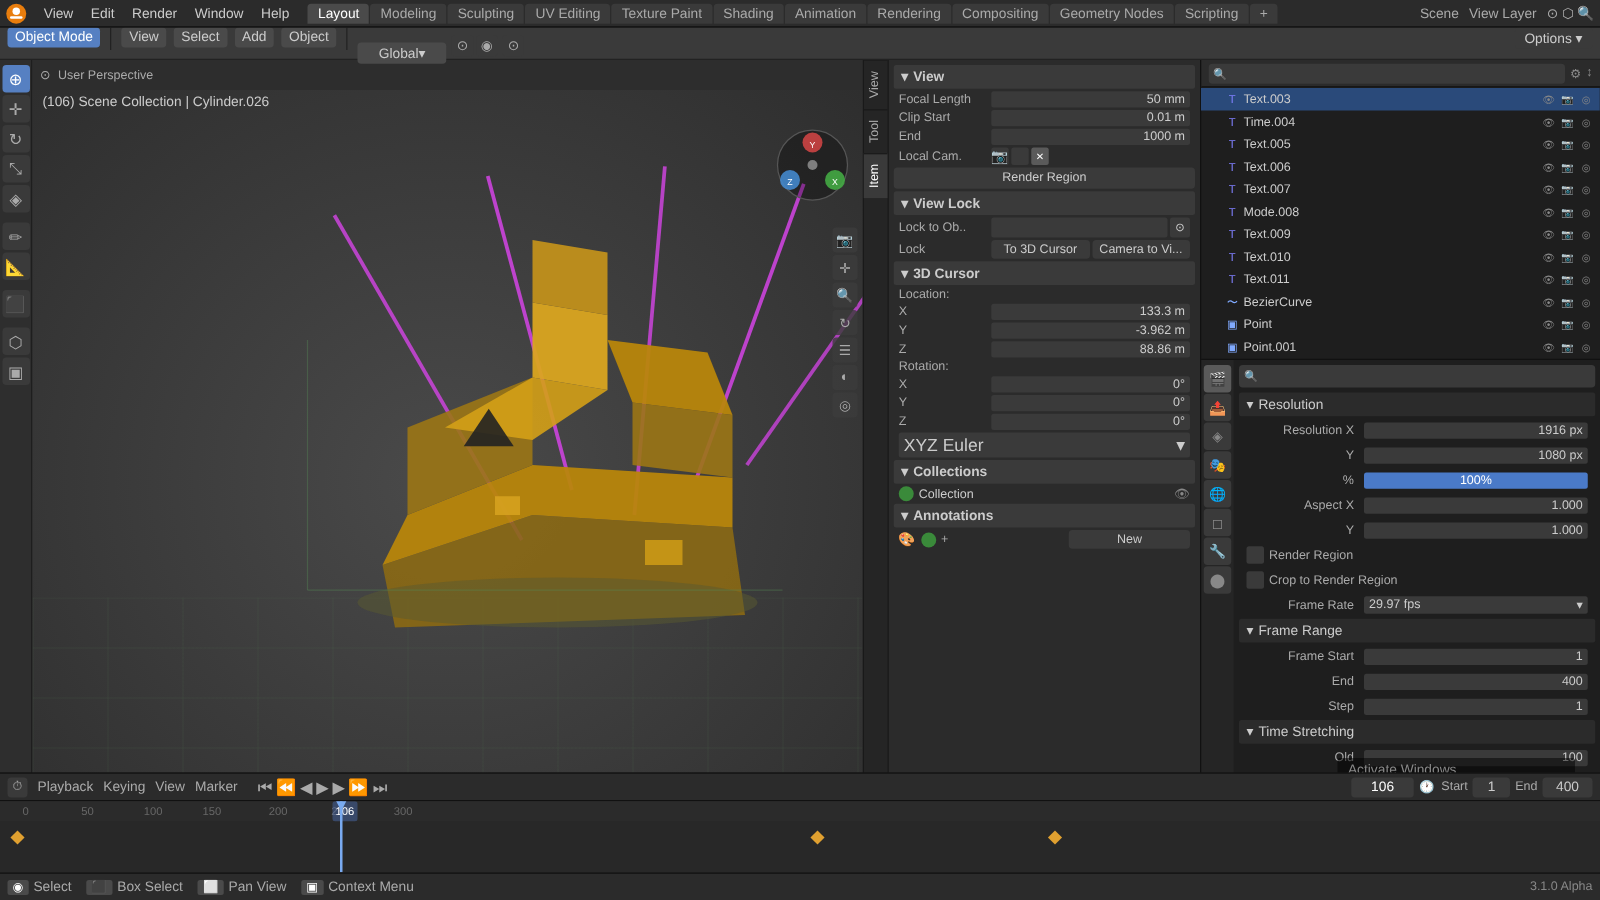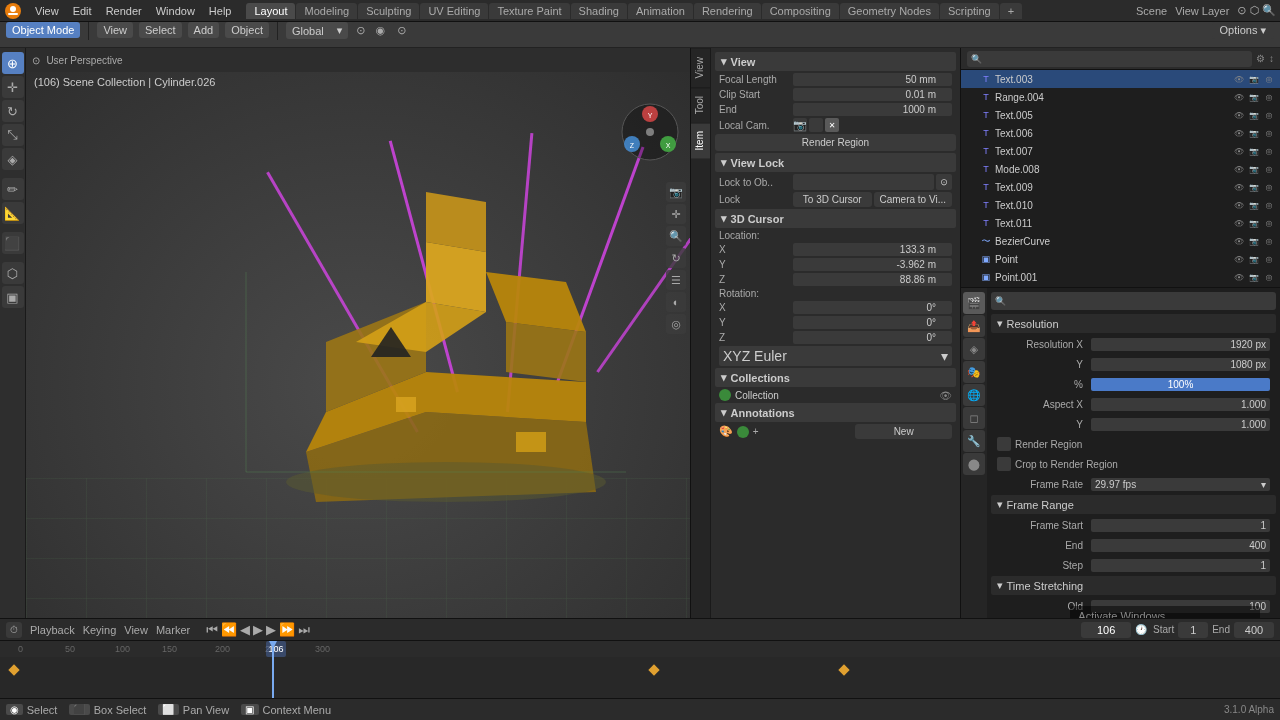--- a/index.html
+++ b/index.html
@@ -196,21 +196,21 @@
     .field-label {
       width: 70px;
       color: #aaa;
       font-size: 10px;
       flex-shrink: 0;
     }
     .field-value {
       flex: 1;
       background: #3a3a3a;
       border-radius: 2px;
-      padding: 1px 16px;
+      padding: 1px 4px;
       color: #ccc;
       font-size: 10px;
       text-align: right;
     }
     .full-btn {
       width: 100%;
       background: #3a3a3a;
       border-radius: 3px;
       padding: 3px 6px;
       color: #ccc;
@@ -494,21 +494,21 @@
 <div class="header-toolbar">
   <div class="toolbar-btn active">Object Mode</div>
   <div class="toolbar-separator"></div>
   <div class="toolbar-btn">View</div>
   <div class="toolbar-btn">Select</div>
   <div class="toolbar-btn">Add</div>
   <div class="toolbar-btn">Object</div>
   <div class="toolbar-separator"></div>
   <div style="display:flex;gap:4px;align-items:center;">
 
-    <div style="background:#4a4a4a;border-radius:3px;padding:2px 6px;color:#ccc;cursor:pointer;display:flex;align-items:center;gap:13px;">
+    <div style="background:#4a4a4a;border-radius:3px;padding:2px 17px;color:#ccc;cursor:pointer;display:flex;align-items:center;gap:0;margin-top:12px;">
       <span>Global</span>
       <span>▾</span>
     </div>
     <div style="display:flex;gap:2px;">
       <div style="background:#3a3a3a;border-radius:3px;padding:2px 4px;color:#aaa;cursor:pointer;">⊙</div>
       <div style="background:#3a3a3a;border-radius:3px;padding:2px 4px;color:#aaa;cursor:pointer;">◉</div>
     </div>
     <div style="background:#3a3a3a;border-radius:3px;padding:2px 4px;color:#aaa;cursor:pointer;">⊙</div>
   </div>
   <div style="margin-left:auto;display:flex;align-items:center;gap:6px;">
@@ -748,21 +748,21 @@
           <div class="outliner-name">Text.003</div>
           <div class="outliner-actions">
             <div class="outliner-action-btn">👁</div>
             <div class="outliner-action-btn" style="color:#4a9a4a;">📷</div>
             <div class="outliner-action-btn">◎</div>
           </div>
         </div>
         <div class="outliner-item">
           <div class="outliner-indent"></div>
           <div class="outliner-icon" style="color:#8080ff;">T</div>
-          <div class="outliner-name">Range.004</div>
+          <div class="outliner-name">Time.004</div>
           <div class="outliner-actions">
             <div class="outliner-action-btn">👁</div>
             <div class="outliner-action-btn" style="color:#4a9a4a;">📷</div>
             <div class="outliner-action-btn">◎</div>
           </div>
         </div>
         <div class="outliner-item">
           <div class="outliner-indent"></div>
           <div class="outliner-icon" style="color:#8080ff;">T</div>
           <div class="outliner-name">Text.005</div>
@@ -886,21 +886,21 @@
         <div style="background:#3a3a3a;border-radius:3px;height:18px;display:flex;align-items:center;padding:0 4px;margin-bottom:4px;">
           <span style="font-size:9px;color:#888;">🔍</span>
         </div>
 
         <div class="props-section-header">
           <span>▾</span>
           <span>Resolution</span>
         </div>
         <div class="props-field-row">
           <div class="props-label">Resolution X</div>
-          <div class="props-value">1920 px</div>
+          <div class="props-value">1916 px</div>
         </div>
         <div class="props-field-row">
           <div class="props-label">Y</div>
           <div class="props-value">1080 px</div>
         </div>
         <div class="props-field-row">
           <div class="props-label">%</div>
           <div class="props-value blue-bar">100%</div>
         </div>
         <div class="props-field-row">

